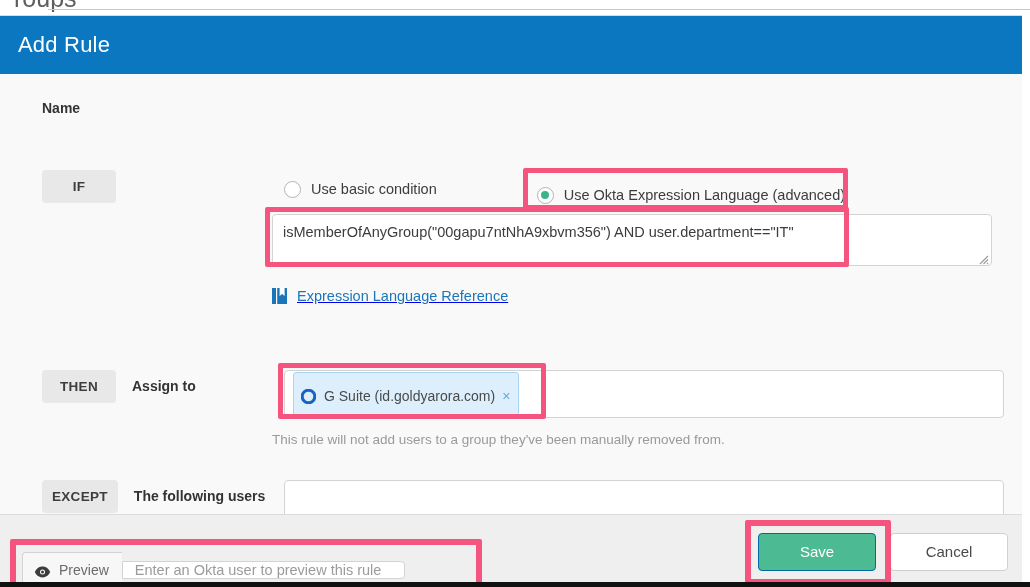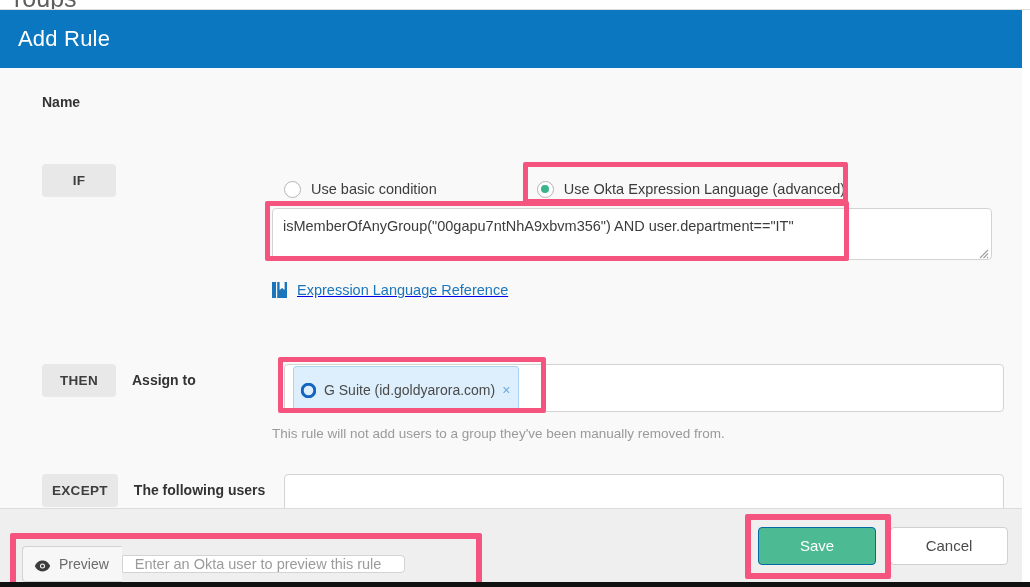--- a/index.html
+++ b/index.html
@@ -36,21 +36,21 @@
   .bg-rule {
     position: absolute;
     left: 48px; top: 9px;
     width: 982px; height: 1px;
     background: #c8c8c8;
   }
 
   
   .modal {
     position: absolute;
-    left: 0; top: 10px;
+    left: 0; top: 16px;
     width: 1030px;
     height: 572px;
     background: #737373;
     box-shadow: 0 0 0 1px #dcdcdc;
   }
   .modal-header {
     height: 58px;
     background: #0a77c0;
     display: flex;
     align-items: center;
@@ -136,21 +136,21 @@
   .card-icon {
     width: 18px; height: 15px;
     margin-right: 12px;
     flex: 0 0 auto;
   }
 
   
   .if-row { top: 96px; }
   .radios {
     display: flex;
-    align-items: center;
+    align-items: flex-start;
     padding-top: 4px;
   }
   .radio-opt {
     display: flex;
     align-items: center;
     height: 30px;
   }
   .radio {
     width: 17px; height: 17px;
     border-radius: 50%;

